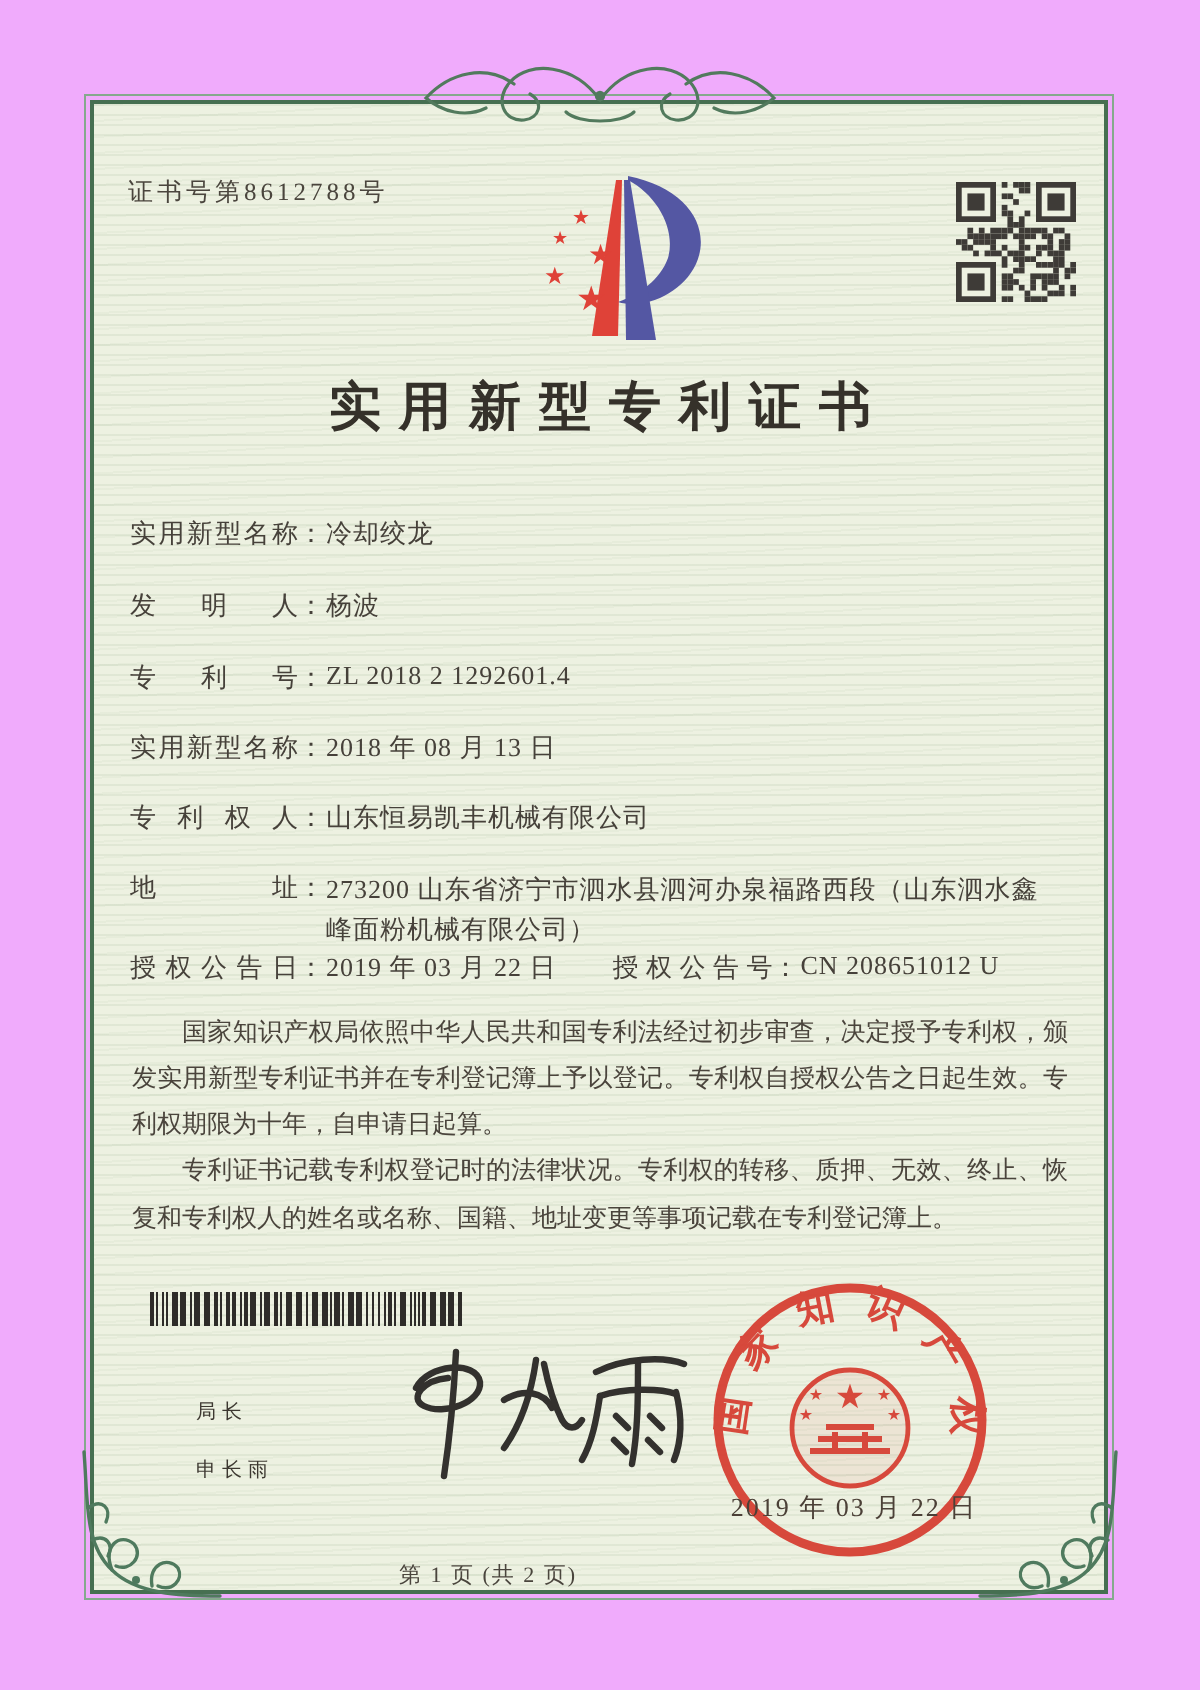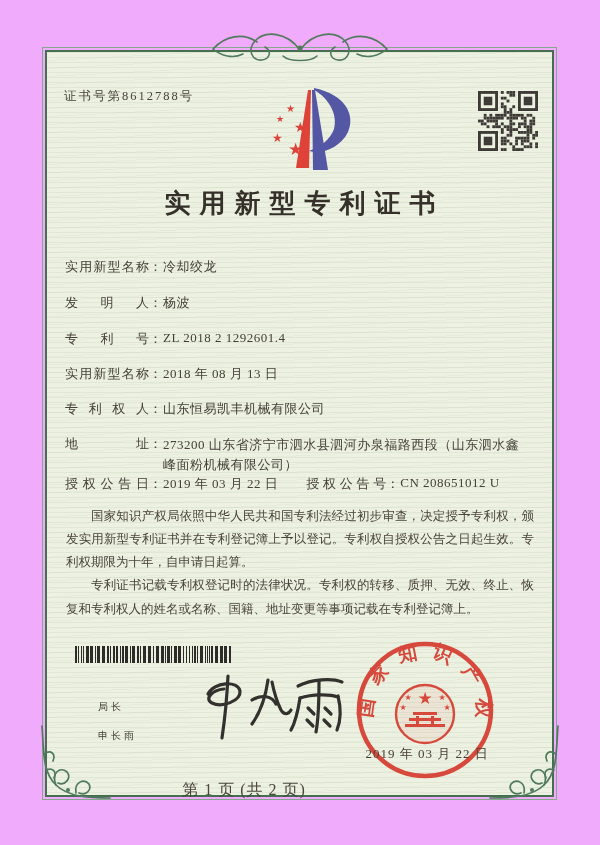--- a/index.html
+++ b/index.html
@@ -41,21 +41,21 @@
 
   .director { position:absolute; left:98px; top:692px; font-size:10px; line-height:29px;
     letter-spacing:3px; color:#3d3831; }
   .signature { position:absolute; left:192px; top:668px; width:160px; height:80px; }
 
   .seal { position:absolute; left:353px; top:638px; width:144px; height:144px; opacity:0.92; }
   .seal-date { position:absolute; left:352px; top:745px; width:150px; text-align:center;
     font-size:13px; color:#4b4037; letter-spacing:1px; z-index:5; }
 
   .page-no { position:absolute; left:0; top:780px; width:488px; text-align:center;
-    font-size:16px; color:#4a453d; letter-spacing:1px; }
+    font-size:11px; color:#4a453d; letter-spacing:1px; }
   .footer-note { position:absolute; left:0; top:813px; width:540px; text-align:center;
     font-size:11.5px; color:#4a443c; letter-spacing:2px;margin-top:32px; }
 
   .orn-top { position:absolute; left:205px; top:28px; width:190px; height:42px; }
   .orn-bl { position:absolute; left:34px; top:722px; width:82px; height:82px; }
   .orn-br { position:absolute; left:484px; top:722px; width:82px; height:82px; transform:scaleX(-1); }
   svg { display:block; }
 </style>
 </head>
 <body>

